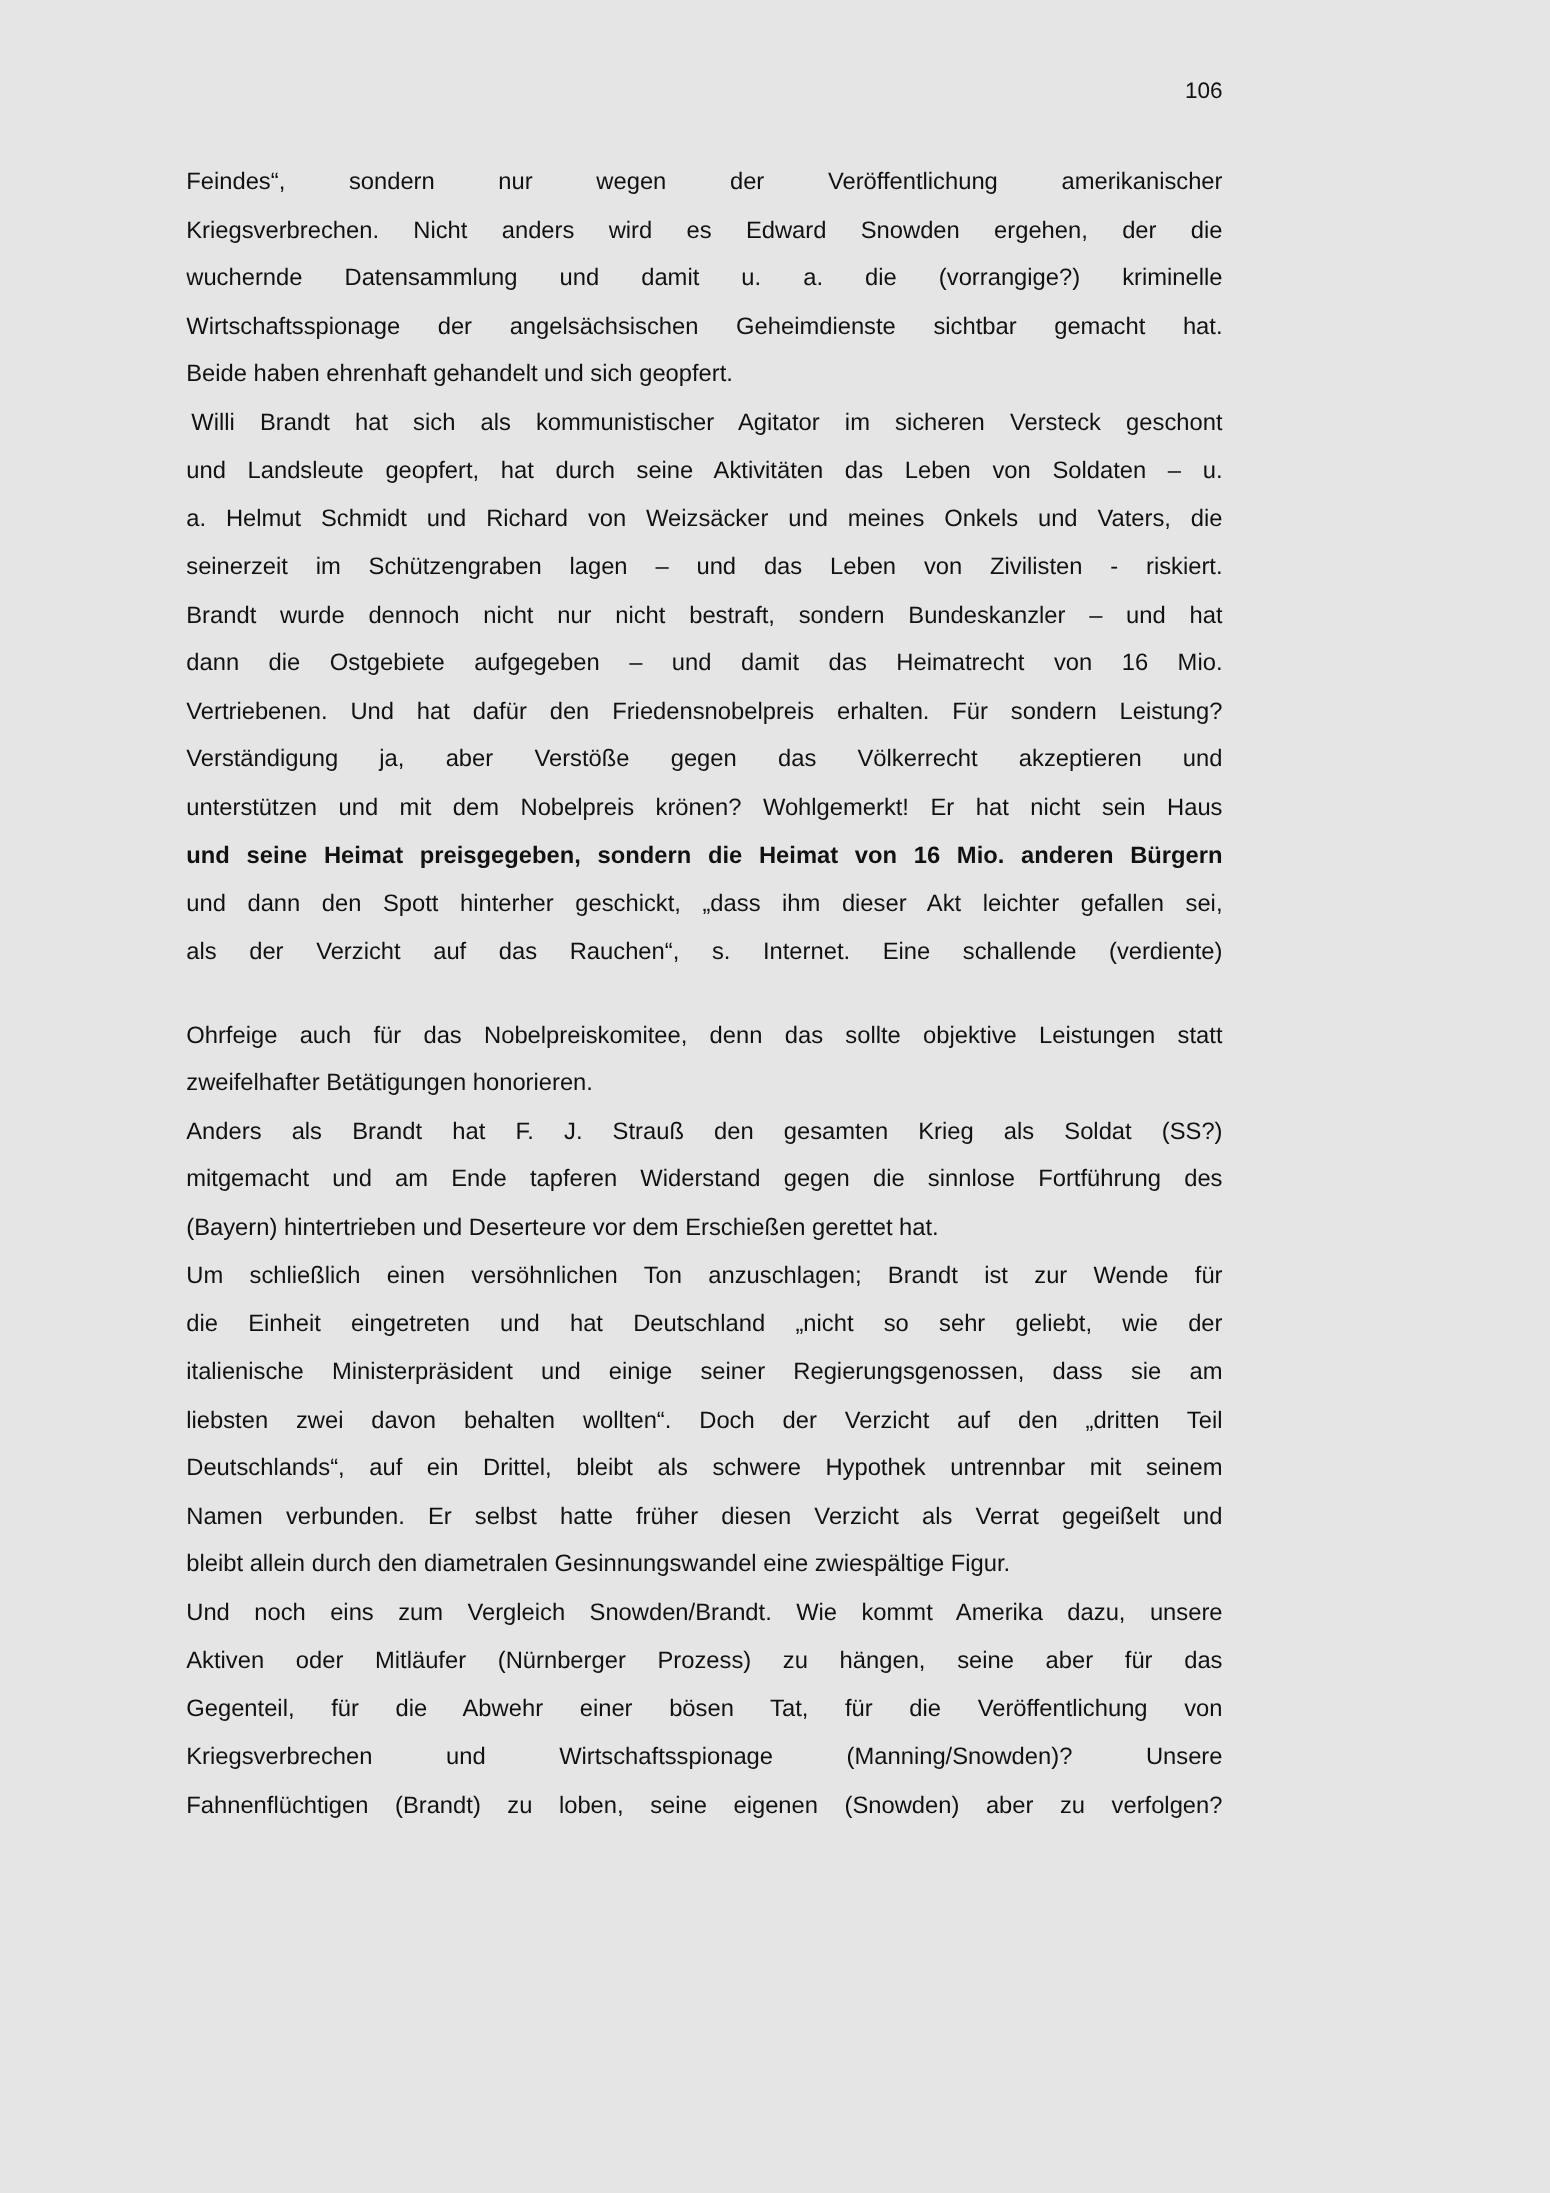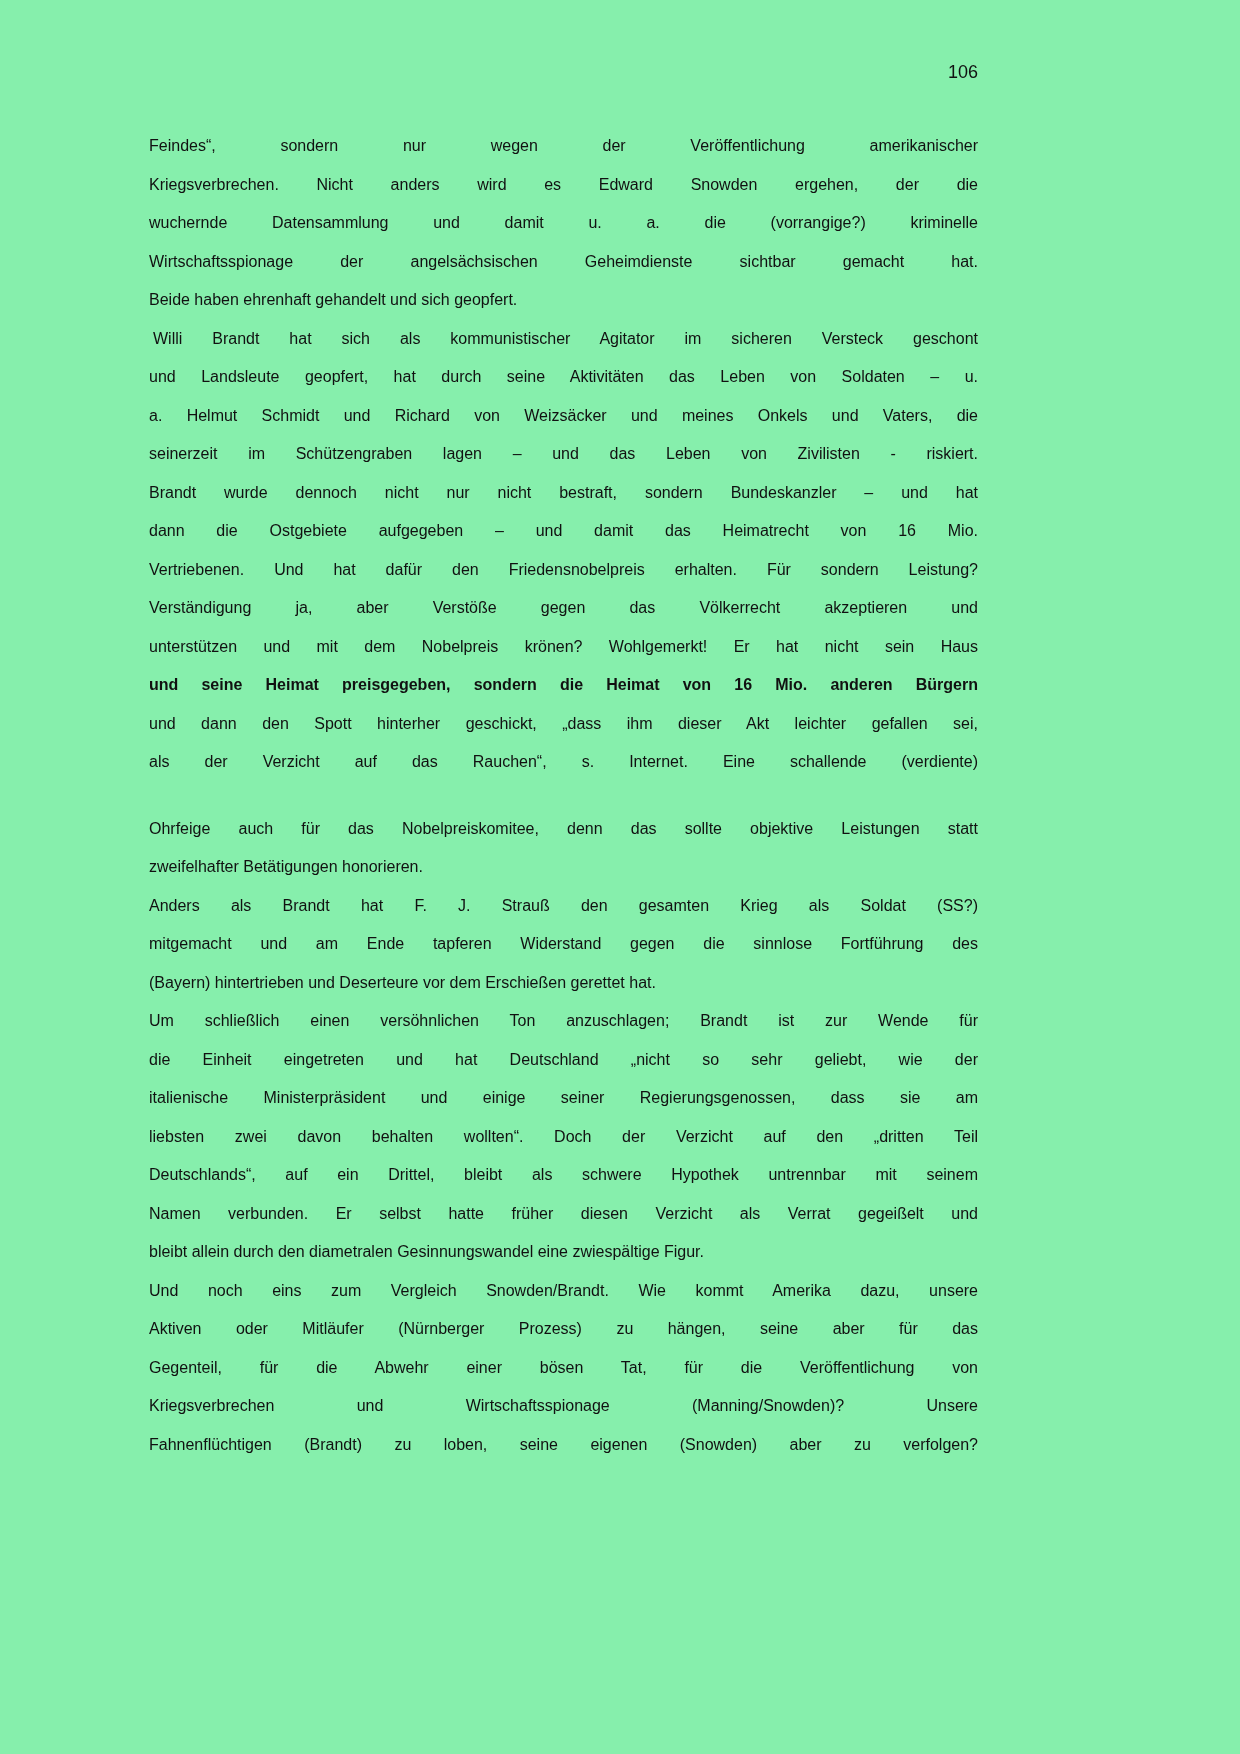--- a/index.html
+++ b/index.html
@@ -1,24 +1,24 @@
 <!DOCTYPE html>
 <html><head>
 <meta charset="utf-8">
 <style>
   html, body { margin: 0; padding: 0; background: #ffffff; }
   body { width: 1240px; height: 1754px; position: relative; overflow: hidden; }
-  .page { position: absolute; left: 0; top: 0; width: 1240px; height: 1754px; background: #86efac; }
+  .page { position: absolute; left: 0; top: 0; width: 1240px; height: 1754px; background: #e5e5e5; }
   .page-number {
     position: absolute; top: 62px; right: 262px;
     font-family: "Liberation Sans", sans-serif; font-size: 18px; color: #111;
   }
   .body-text {
     position: absolute; left: 149px; top: 127px; width: 829px;
-    font-family: "Liberation Sans", sans-serif; font-size: 16px; color: #111;
+    font-family: "Liberation Sans", sans-serif; font-size: 19px; color: #111;
   }
   .line {
     height: 38.5px; line-height: 38.5px; white-space: nowrap;
     text-align: justify; text-align-last: justify; overflow: visible;
   }
   .line.last { text-align-last: left; }
   .line.indent { padding-left: 4px; }
 </style>
 </head>
 <body>

